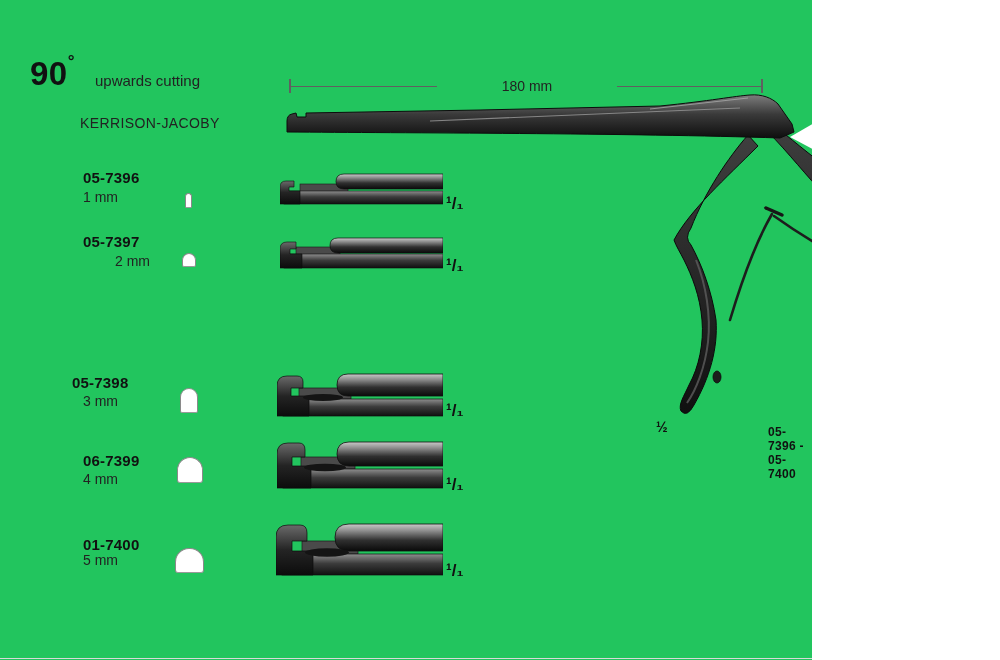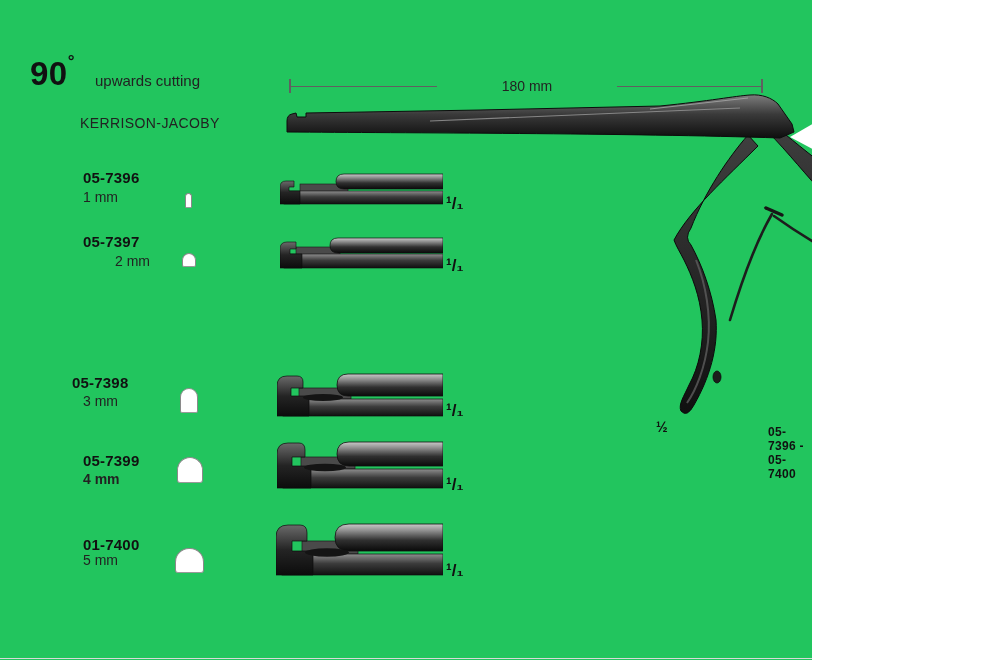--- a/index.html
+++ b/index.html
@@ -87,22 +87,22 @@
 
   <div class="abs prod-code" style="left:83px; top:233px;">05-7397</div>
   <div class="abs prod-size" style="left:83px; top:253px;margin-left:32px;">2 mm</div>
   <div class="abs arch" style="left:182px; top:253px; width:14px; height:14px; border-radius:7px 7px 2px 2px;"></div>
 
 
   <div class="abs prod-code" style="left:72px; top:374px;">05-7398</div>
   <div class="abs prod-size" style="left:83px; top:393px;">3 mm</div>
   <div class="abs arch" style="left:180px; top:388px; width:18px; height:25px; border-radius:9px 9px 2px 2px;"></div>
 
-  <div class="abs prod-code" style="left:83px; top:452px;">05-7399</div>
-  <div class="abs prod-size" style="left:83px; top:471px;font-weight:bold;">4 mm</div>
+  <div class="abs prod-code" style="left:83px; top:452px;">06-7399</div>
+  <div class="abs prod-size" style="left:83px; top:471px;">4 mm</div>
   <div class="abs arch" style="left:177px; top:457px; width:26px; height:26px; border-radius:13px 13px 3px 3px;"></div>
 
   <div class="abs prod-code" style="left:83px; top:536px;">01-7400</div>
   <div class="abs prod-size" style="left:83px; top:552px;">5 mm</div>
   <div class="abs arch" style="left:175px; top:548px; width:29px; height:25px; border-radius:14px 14px 3px 3px;"></div>
 
   <svg class="abs" style="left:280px; top:172px;" width="163" height="34" viewBox="0 0 163 34">
     <rect x="20" y="12" width="48" height="8" fill="#4a4a4a" stroke="#1a1a1a" stroke-width="0.6"></rect>
     <path d="M64,2 L163,2 L163,17 L64,17 Q56,17 56,9.5 Q56,2 64,2 Z" fill="url(#gTube)" stroke="#101010" stroke-width="0.7"></path>
     <rect x="4" y="19" width="159" height="13" fill="url(#gBar)" stroke="#101010" stroke-width="0.6"></rect>

